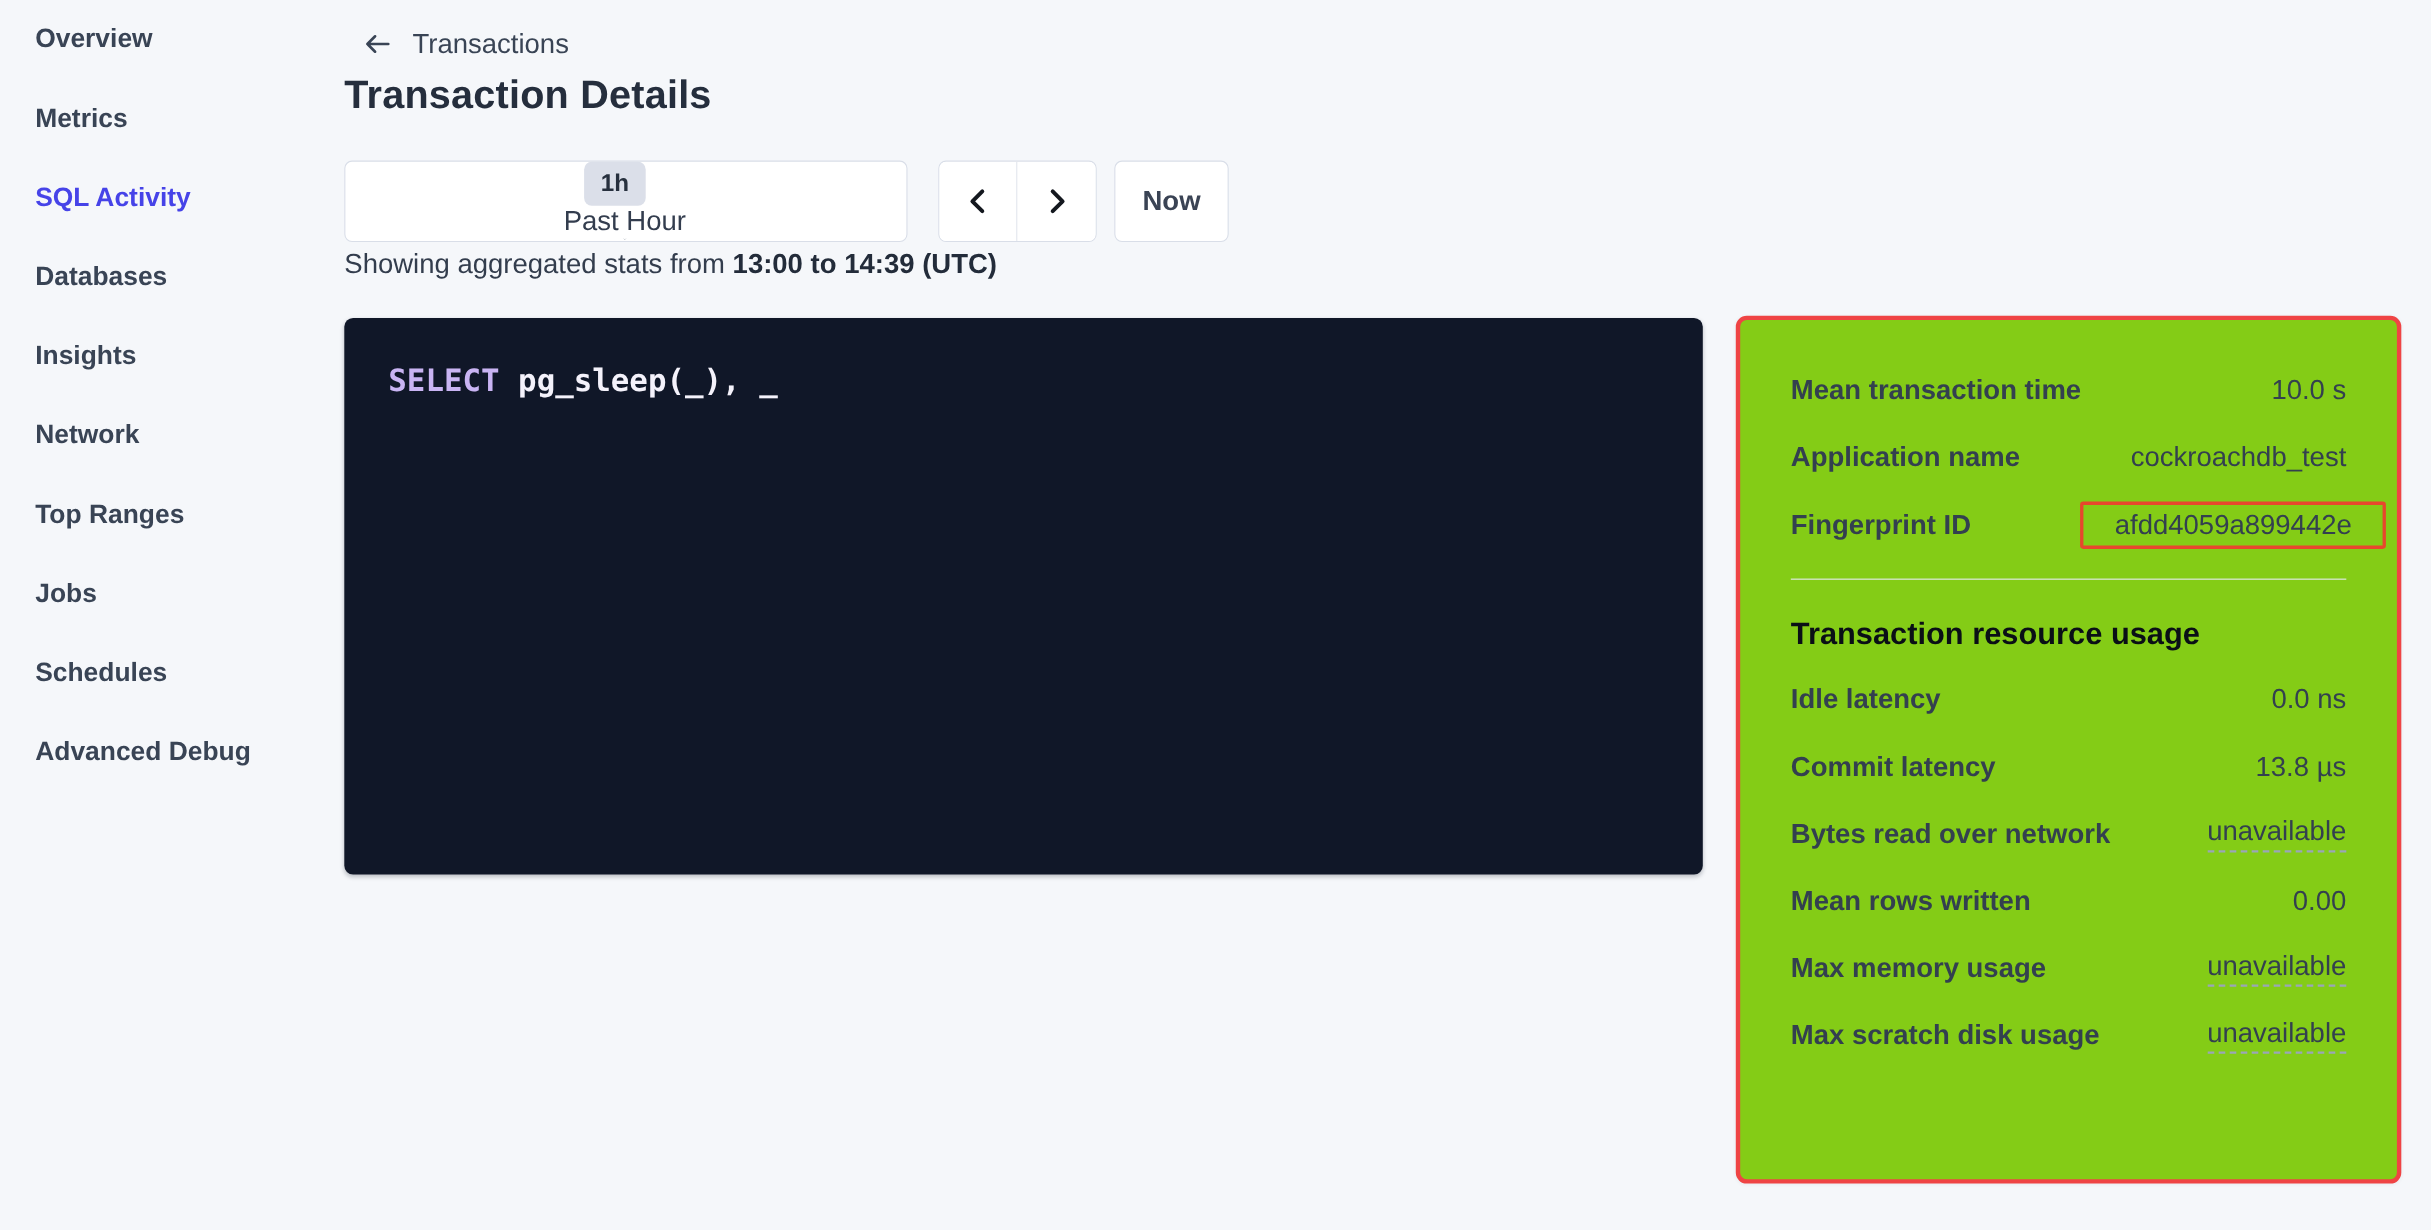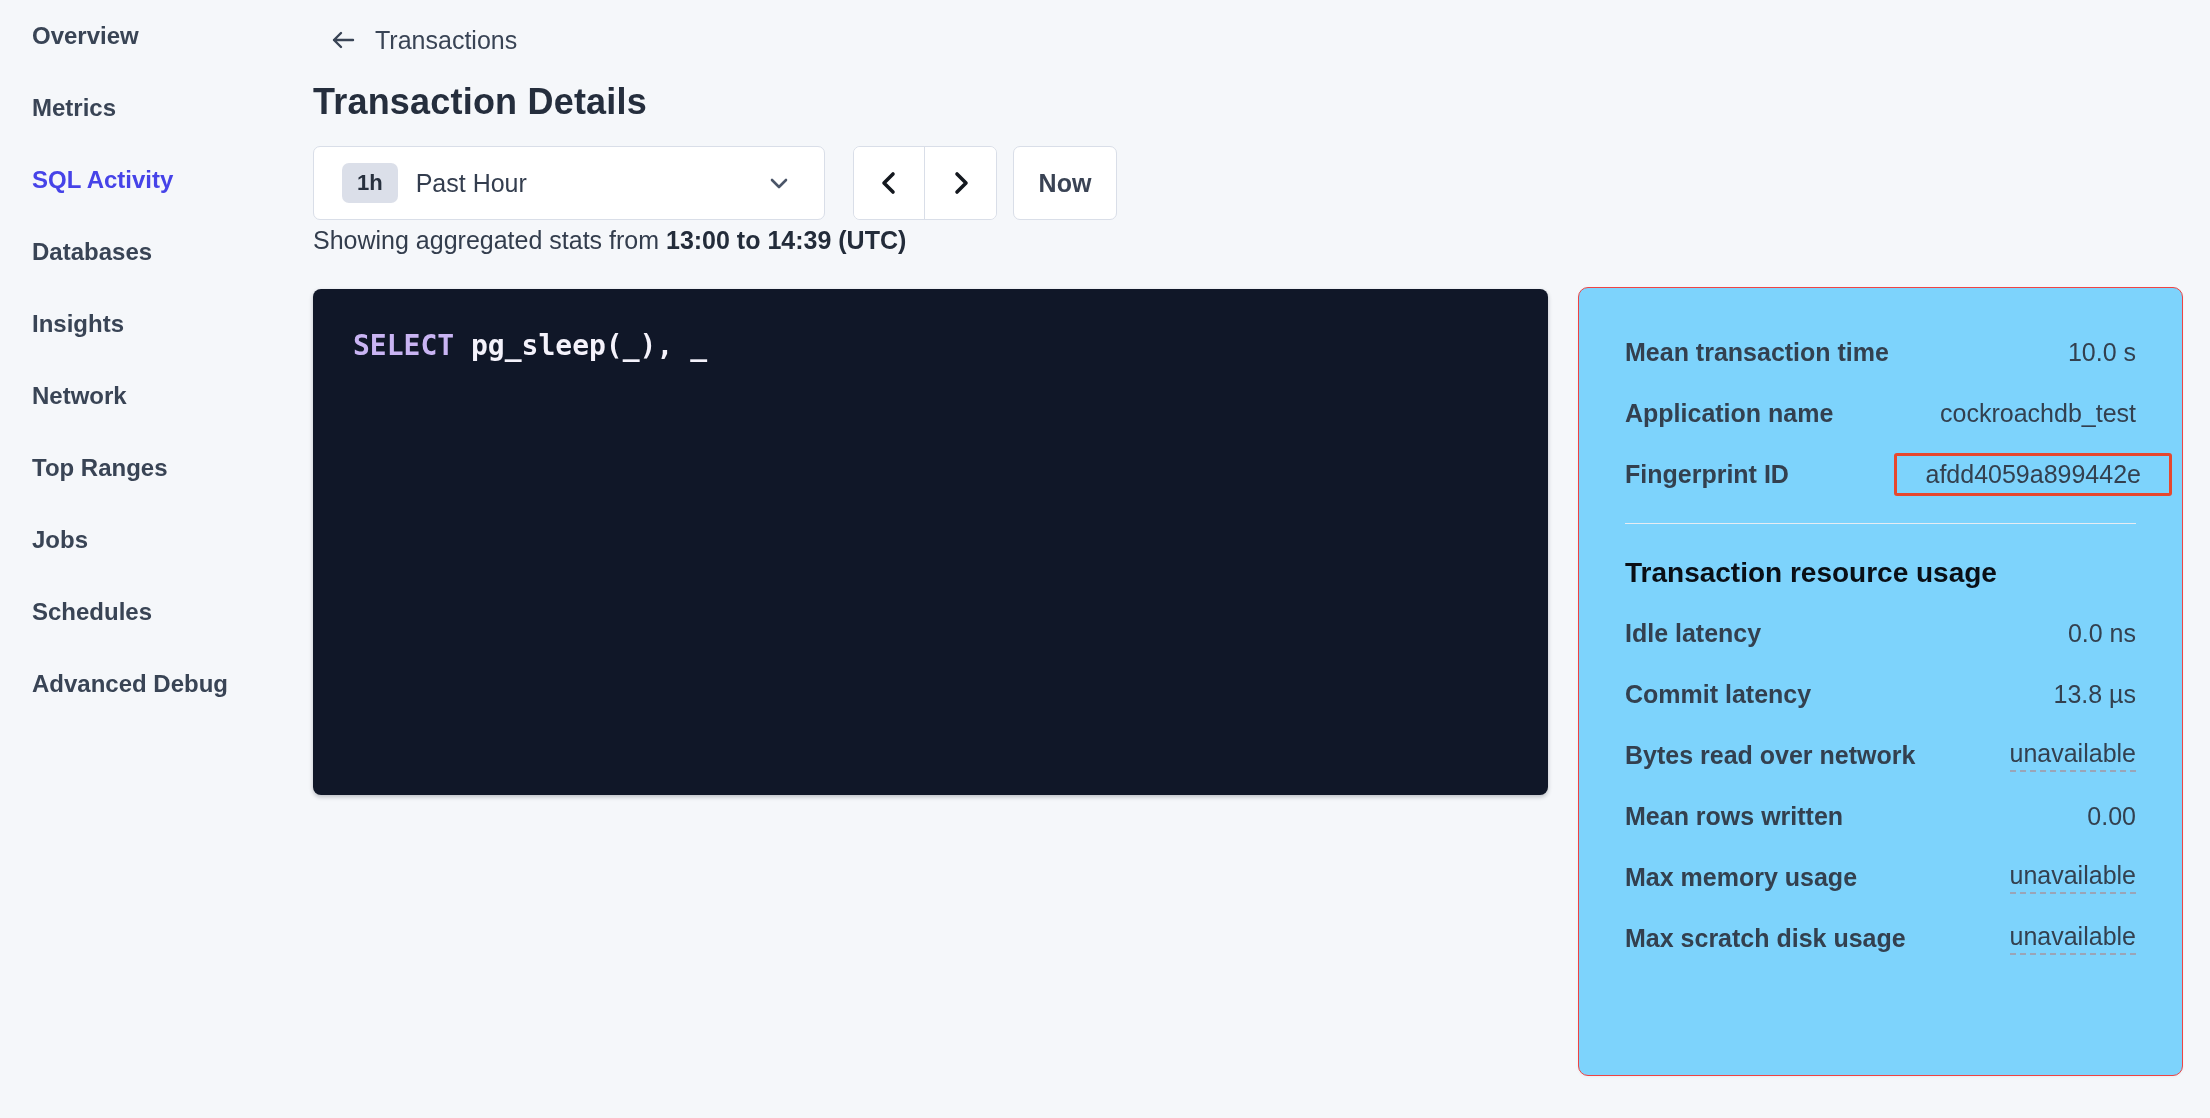--- a/index.html
+++ b/index.html
@@ -23,31 +23,31 @@
 
   
   .breadcrumb-row {
     position:absolute; left:328px; top:20px; height:40px;
     display:flex; align-items:center; gap:17px; cursor:pointer;
   }
   .breadcrumb-row .back-icon { width:30px; height:30px; display:block; }
   .breadcrumb-label { font-size:25px; color:#394455; }
 
   .page-title {
-    position:absolute; left:313px; top:81px;
+    position:absolute; left:313px; top:65px;
     font-size:36px; font-weight:700; color:#252e3d; letter-spacing:.2px;
   }
 
   
   .controls { position:absolute; left:313px; top:146px; height:74px; display:flex; }
   .dropdown {
     width:512px; height:74px; background:#fff;
     border:1px solid #d9dee8; border-radius:7px;
     display:flex; align-items:center; padding:0 30px 0 28px;
-    cursor:pointer; position:relative;
+    cursor:pointer; position:relative;flex-direction:column;
   }
   .range-badge {
     background:#dbdfe9; color:#27303e; font-size:22px; font-weight:700;
     padding:7px 15px; border-radius:7px; margin-right:18px;
   }
   .dropdown-label { font-size:25px; color:#333d4e; flex:1; }
   .chev-down { width:30px; height:30px; }
 
   .btn-group {
     margin-left:28px; display:flex; background:#fff;
@@ -77,21 +77,21 @@
     box-shadow:0 2px 4px rgba(16,23,40,.25);
     font-family:"DejaVu Sans Mono", monospace;
     font-size:28px; font-weight:700; line-height:34px;
   }
   .sql-keyword { color:#c9b4f3; }
   .sql-text { color:#f4f2fb; }
 
   
   .card {
     position:absolute; left:1578px; top:287px; width:605px; height:789px;
-    background:#7dd3fc; border:1px solid #ef4444; border-radius:10px;
+    background:#84cc16; border:4px solid #ef4444; border-radius:10px;
     padding:34px 46px 0; box-shadow:0 1px 3px rgba(40,50,70,.05);
   }
   .stat-row {
     height:61px; display:flex; align-items:center; justify-content:space-between;
     font-size:25px; color:#33404f;
   }
   .stat-label { font-weight:700; white-space:nowrap; }
   .stat-value { font-weight:400; white-space:nowrap; }
   .stat-value.unavailable {
     border-bottom:2px dashed #9aa5b8; padding-bottom:2px; cursor:default;

